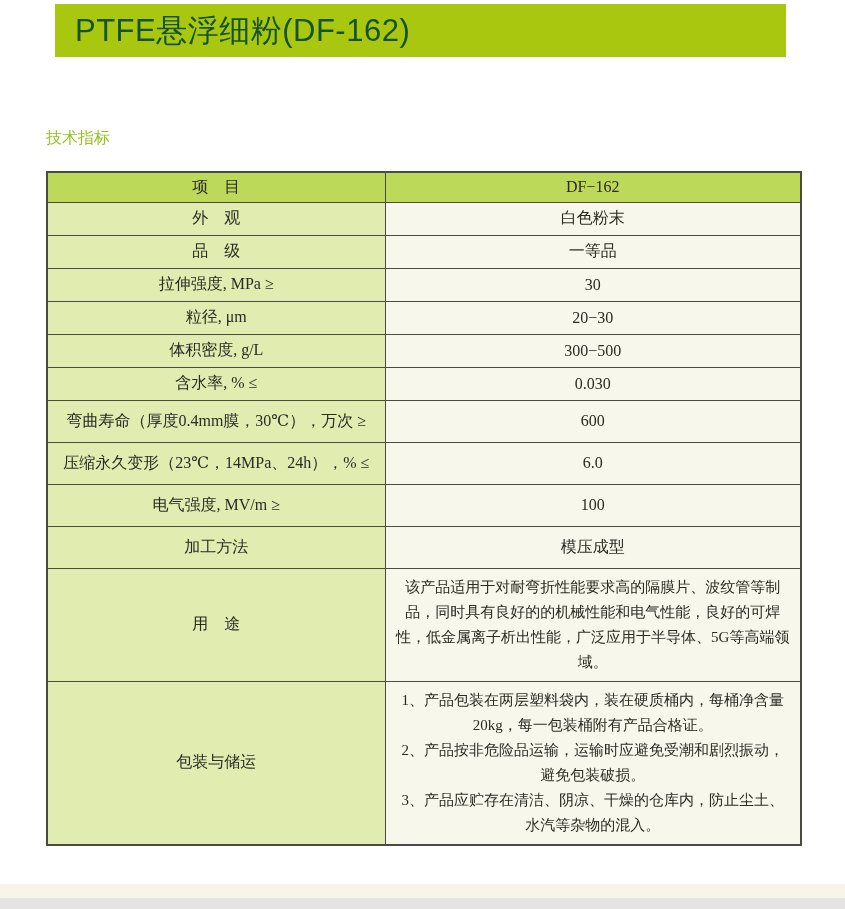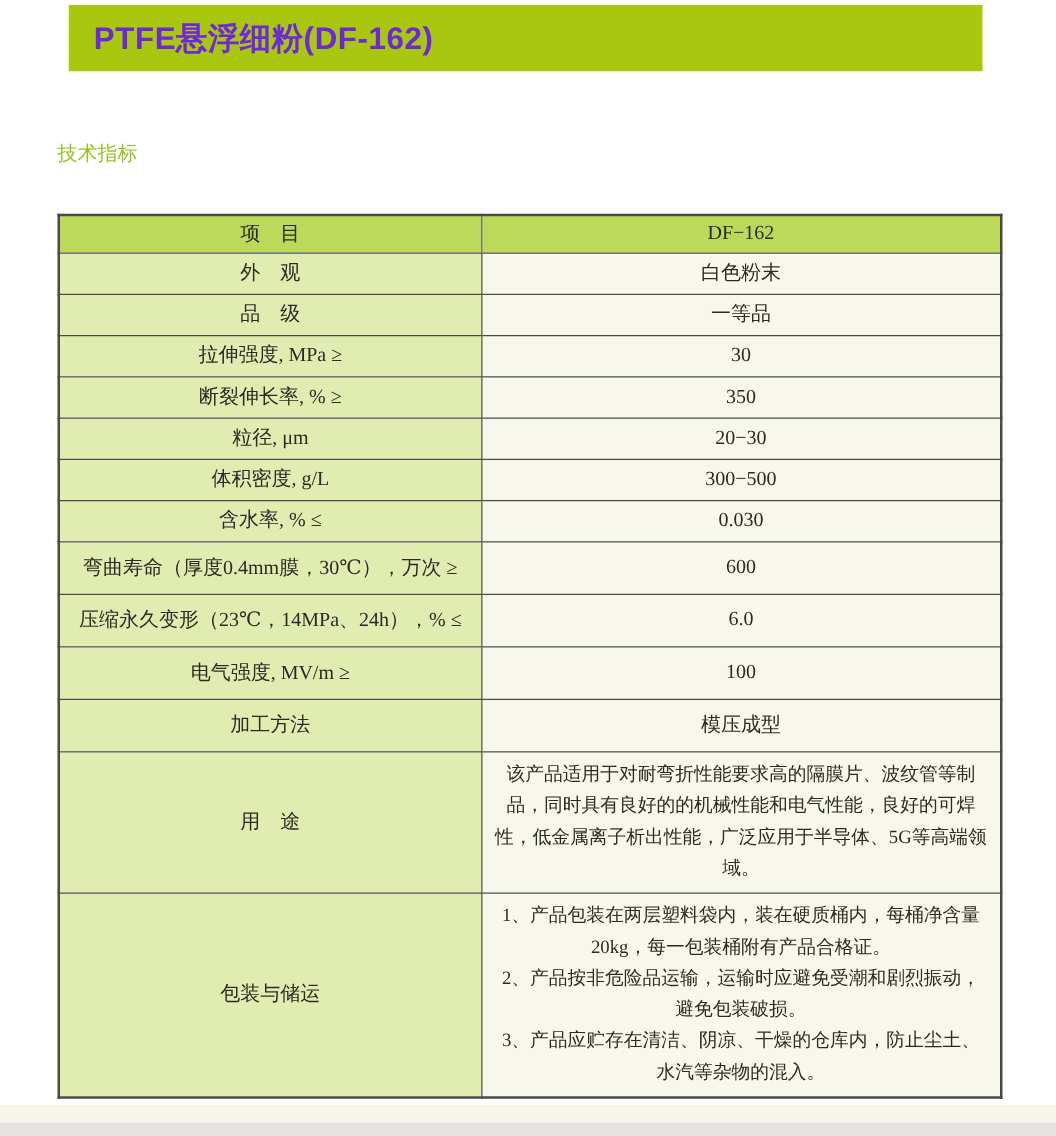--- a/index.html
+++ b/index.html
@@ -7,24 +7,24 @@
     position:relative; width:845px; height:909px;
     background:#ffffff; overflow:hidden;
     font-family:"Liberation Sans","DejaVu Sans",sans-serif;
   }
   .title-bar {
     position:absolute; left:55px; top:4px; width:731px; height:53px;
     background:var(--accent,#aac70f);
     display:flex; align-items:center; box-sizing:border-box; padding-left:20px;
   }
   .title-bar .title-text {
-    color:#6d28d9; font-size:25px; font-weight:bold; letter-spacing:0.5px;
+    color:#14532d; font-size:31px; font-weight:normal; letter-spacing:0.5px;
   }
   .section-title {
-    position:absolute; left:46px; top:113px;
+    position:absolute; left:46px; top:128px;
     color:var(--section-title,#95c11f); font-size:16px;
   }
   table.spec {
     position:absolute; left:46px; top:171px; width:754px;
     border-collapse:collapse; table-layout:fixed;
     font-family:"Liberation Serif","DejaVu Serif",serif;
     font-size:16px; color:#2b2b24;
     border:2px solid var(--border,#4b4b44);
     z-index:2;
   }
@@ -85,24 +85,20 @@
       </tr>
       <tr class="std">
         <td class="lbl">品　级</td>
         <td class="val">一等品</td>
       </tr>
       <tr class="std">
         <td class="lbl">拉伸强度, MPa ≥</td>
         <td class="val">30</td>
       </tr>
       <tr class="std">
-        <td class="lbl">断裂伸长率, % ≥</td>
-        <td class="val">350</td>
-      </tr>
-      <tr class="std">
         <td class="lbl">粒径, μm</td>
         <td class="val">20−30</td>
       </tr>
       <tr class="std">
         <td class="lbl">体积密度, g/L</td>
         <td class="val">300−500</td>
       </tr>
       <tr class="std">
         <td class="lbl">含水率, % ≤</td>
         <td class="val">0.030</td>

